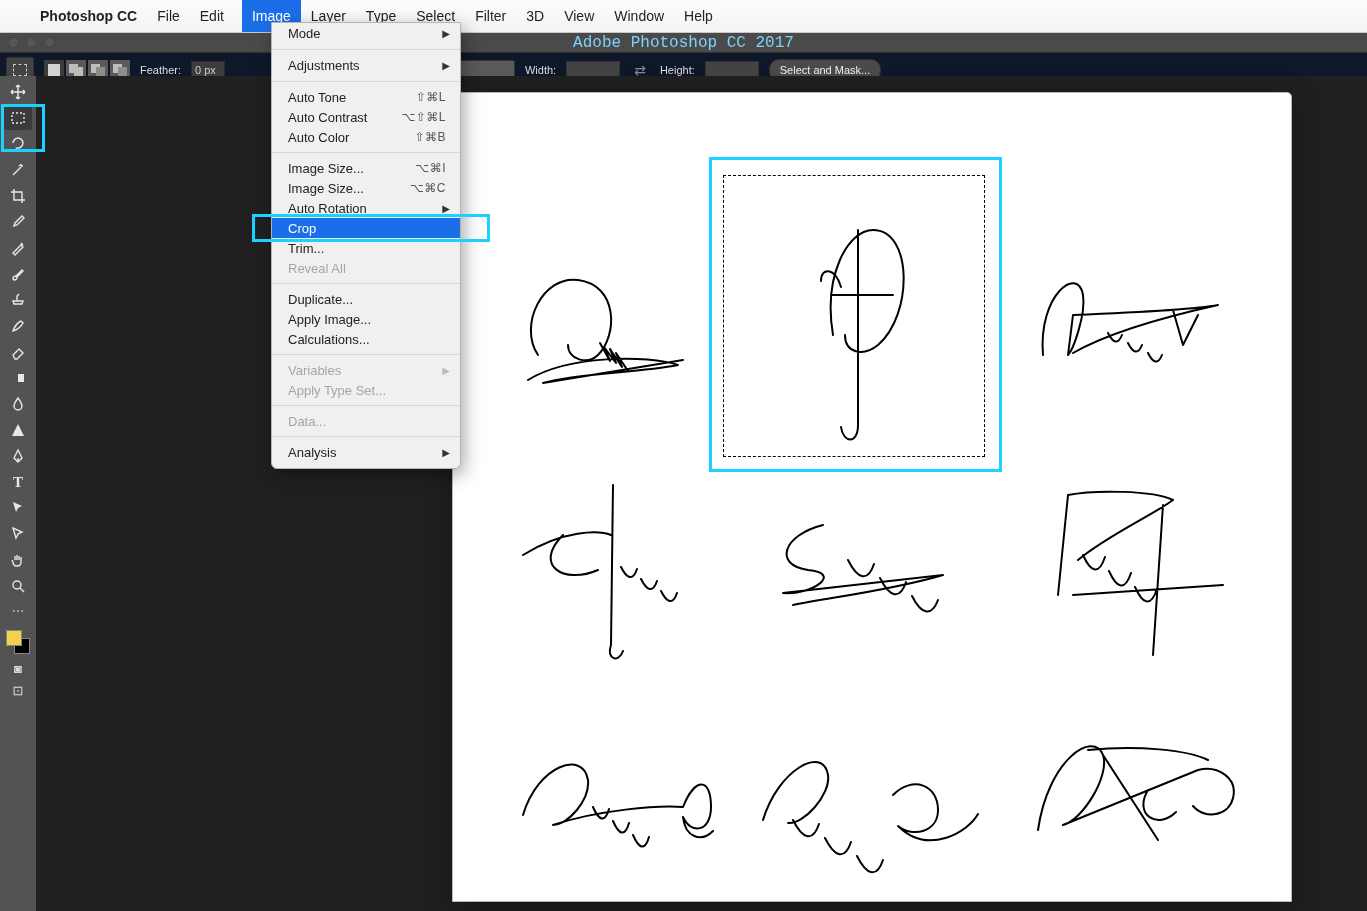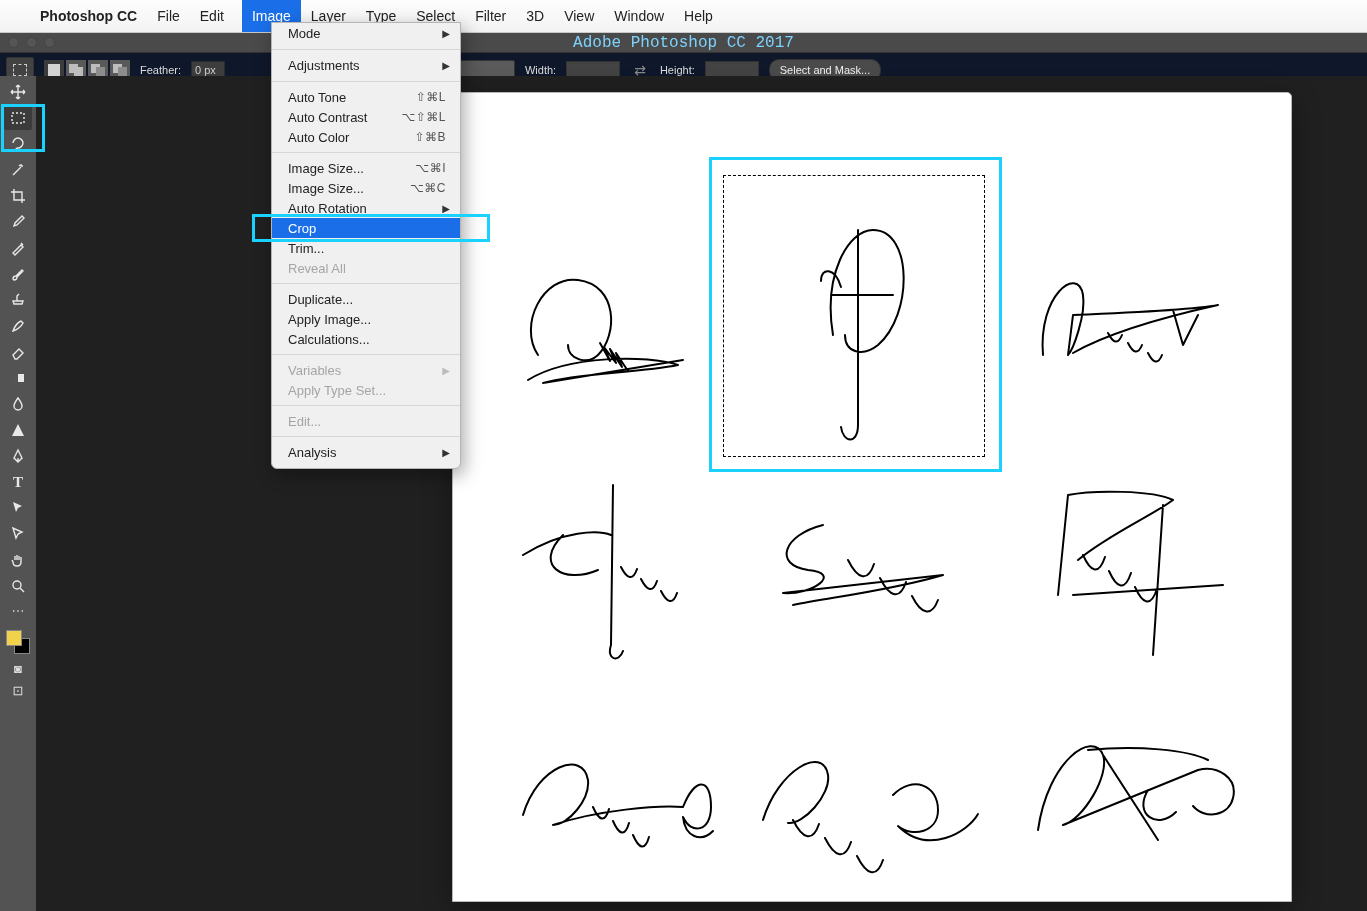--- a/index.html
+++ b/index.html
@@ -315,21 +315,21 @@
   <div class="dd-sep"></div>
   <div class="dd-row disabled">
       <span>Variables</span>
       <span class="arrow" style="color:#bcbcbc">▶</span>
     </div>
   <div class="dd-row disabled">
       <span>Apply Type Set...</span>
     </div>
   <div class="dd-sep"></div>
   <div class="dd-row disabled">
-      <span>Edit...</span>
+      <span>Data...</span>
     </div>
   <div class="dd-sep"></div>
   <div class="dd-row">
       <span>Analysis</span>
       <span class="arrow">▶</span>
     </div>
 </div>
 
 <div class="doc-window">
   <div class="canvas">

